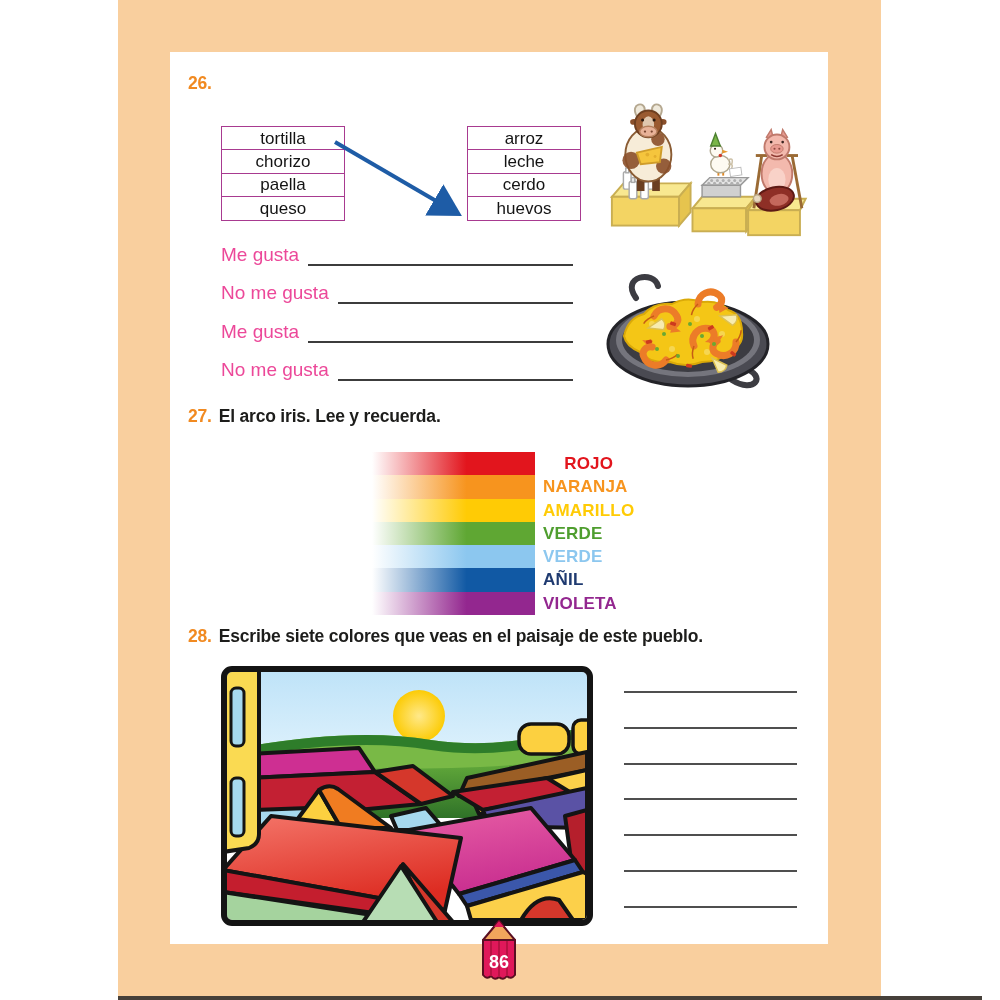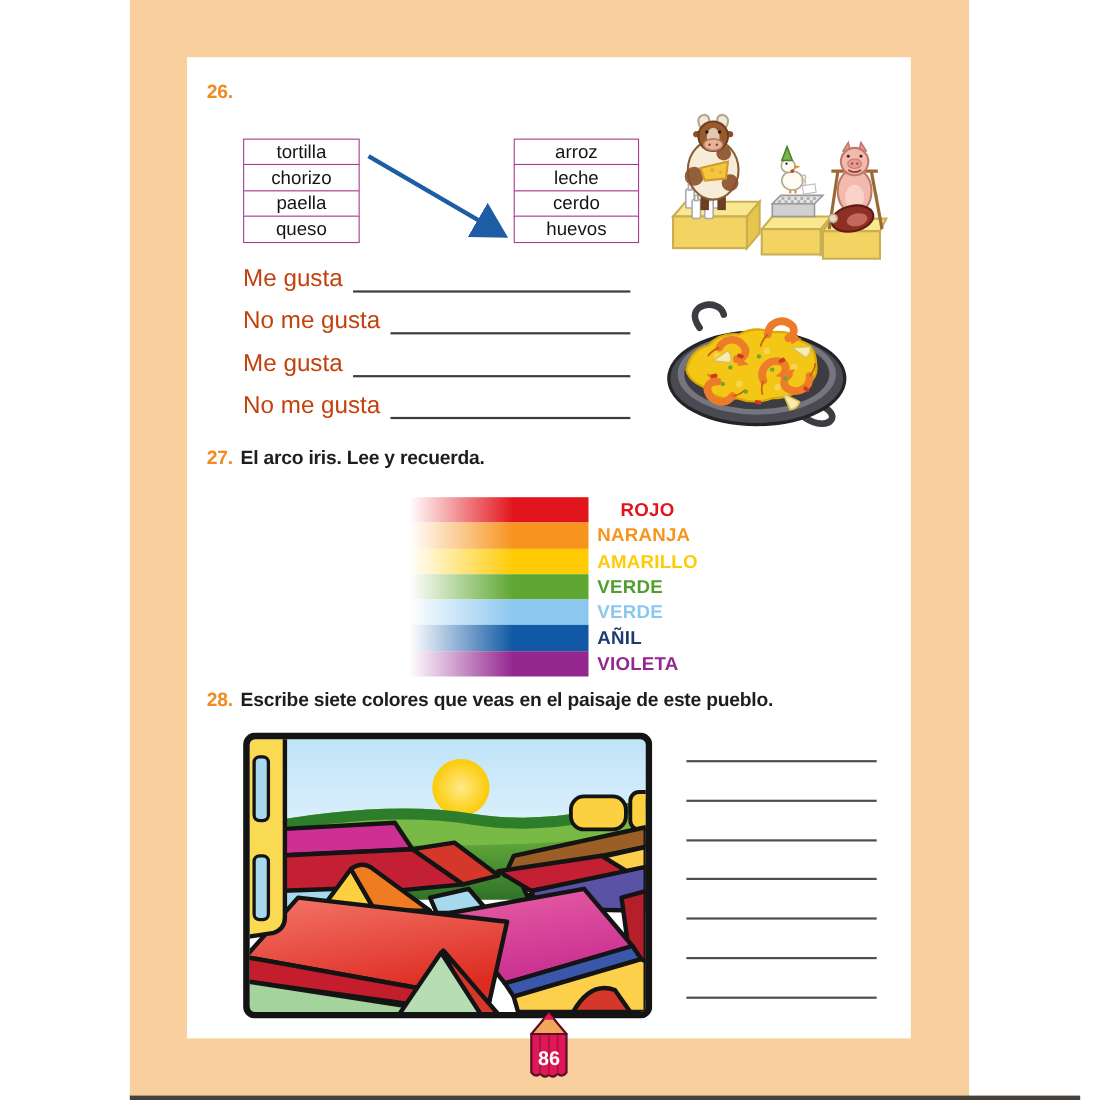--- a/index.html
+++ b/index.html
@@ -19,37 +19,37 @@
   .content{position:absolute;left:170px;top:52px;width:658px;height:892px;background:#ffffff;}
 
   .exheader{position:absolute;display:flex;gap:7px;font-weight:bold;font-size:17.5px;letter-spacing:-0.2px;white-space:nowrap;}
   .exnum{color:var(--accent);}
   .extitle{color:var(--ink);}
   #h26{left:188px;top:73px;}
   #h27{left:188px;top:406px;}
   #h28{left:188px;top:626px;}
 
   .wordcol{position:absolute;top:126px;}
-  #left-words{left:221px;width:106px;}
+  #left-words{left:221px;width:124px;}
   #right-words{left:467px;width:114px;}
   .word-cell{
     height:25px;border:1.6px solid var(--boxborder);background:#fff;
     display:flex;align-items:center;justify-content:center;
     font-size:17px;color:#141414;margin-top:-1.6px;
   }
   .word-cell:first-child{margin-top:0;}
 
   #match-arrow{position:absolute;left:331px;top:133px;width:140px;height:95px;}
 
   #figurines{position:absolute;left:598px;top:97px;width:212px;height:142px;}
   #paella{position:absolute;left:602px;top:264px;width:172px;height:128px;}
 
   #gusta-rows{position:absolute;left:221px;top:246px;width:352px;}
   .gusta-row{display:flex;align-items:flex-end;height:20px;margin-bottom:18.4px;}
-  .gusta-label{font-size:22px;color:#c2410c;margin-right:9px;white-space:nowrap;}
+  .gusta-label{font-size:19px;color:#ec4899;margin-right:9px;white-space:nowrap;}
   .gusta-line{flex:1;border-bottom:2px solid #3c3c3c;height:100%;}
 
   #rainbow-bars{position:absolute;left:372px;top:452px;width:163px;}
   .rbar{height:23.3px;width:163px;}
   #rainbow-labels{position:absolute;left:543px;top:452px;}
   .rlabel{height:23.3px;line-height:23.3px;font-weight:bold;font-size:17px;letter-spacing:0.2px;}
 
   #village{position:absolute;left:221px;top:666px;width:372px;height:260px;}
 
   #answer-lines{position:absolute;left:624px;top:691px;width:173px;}

